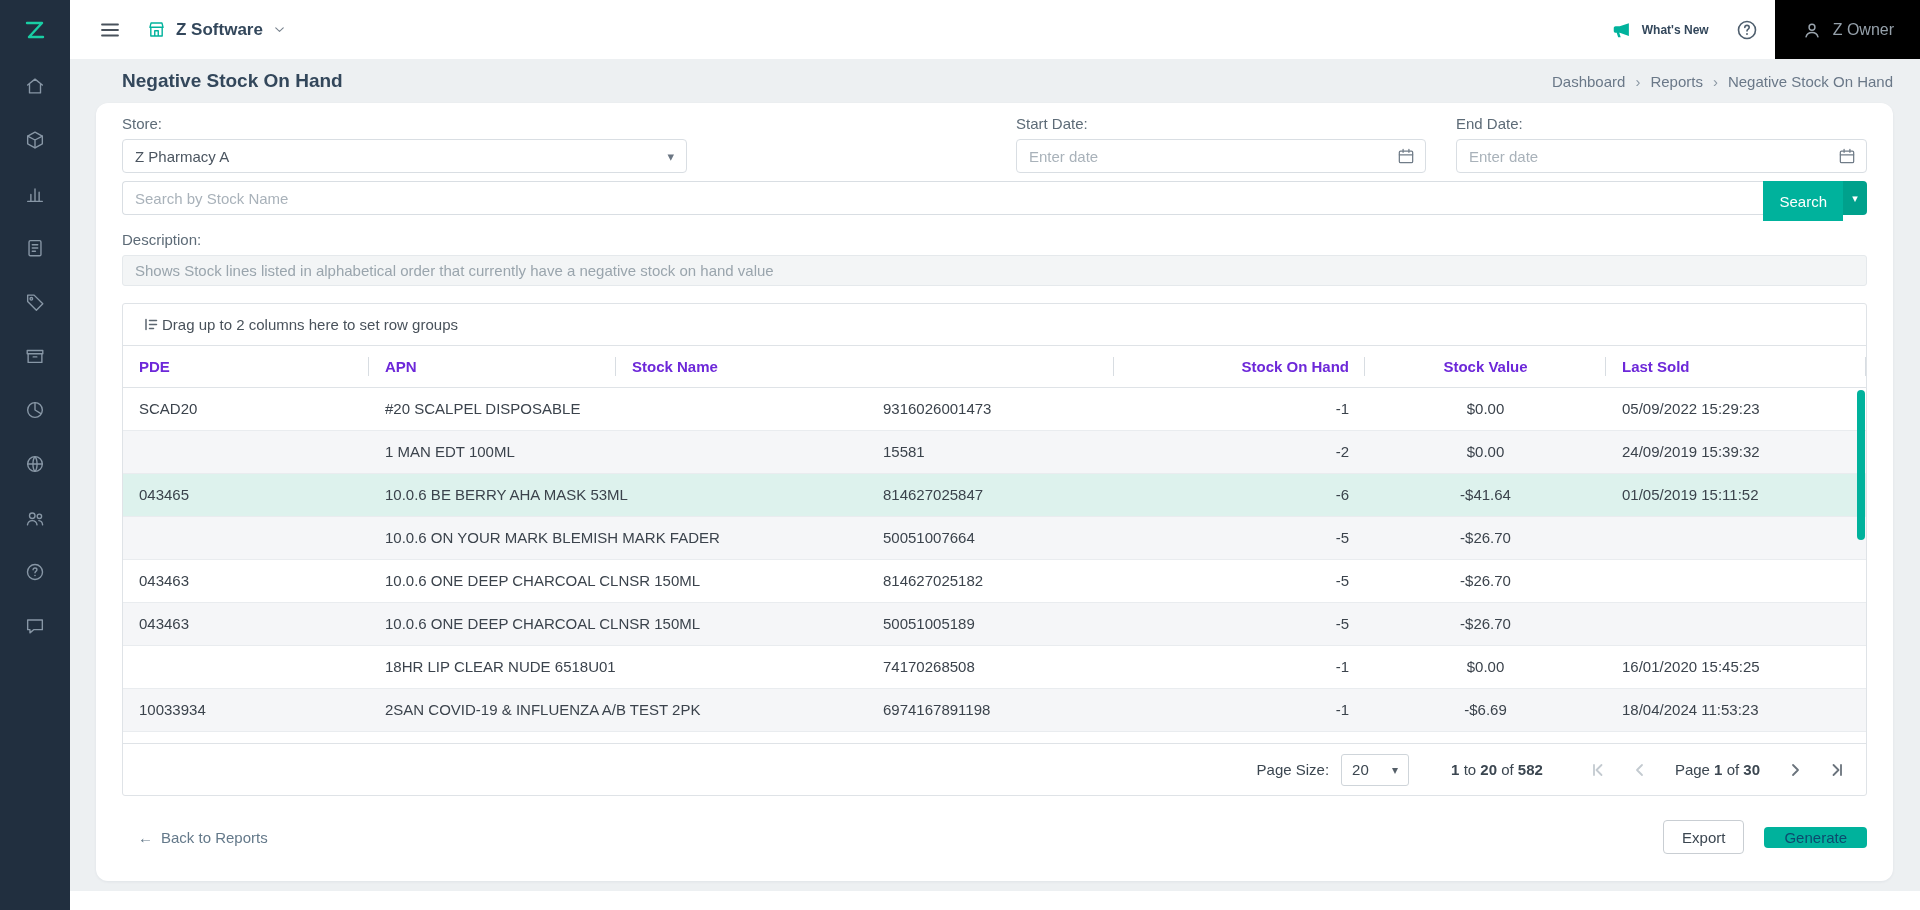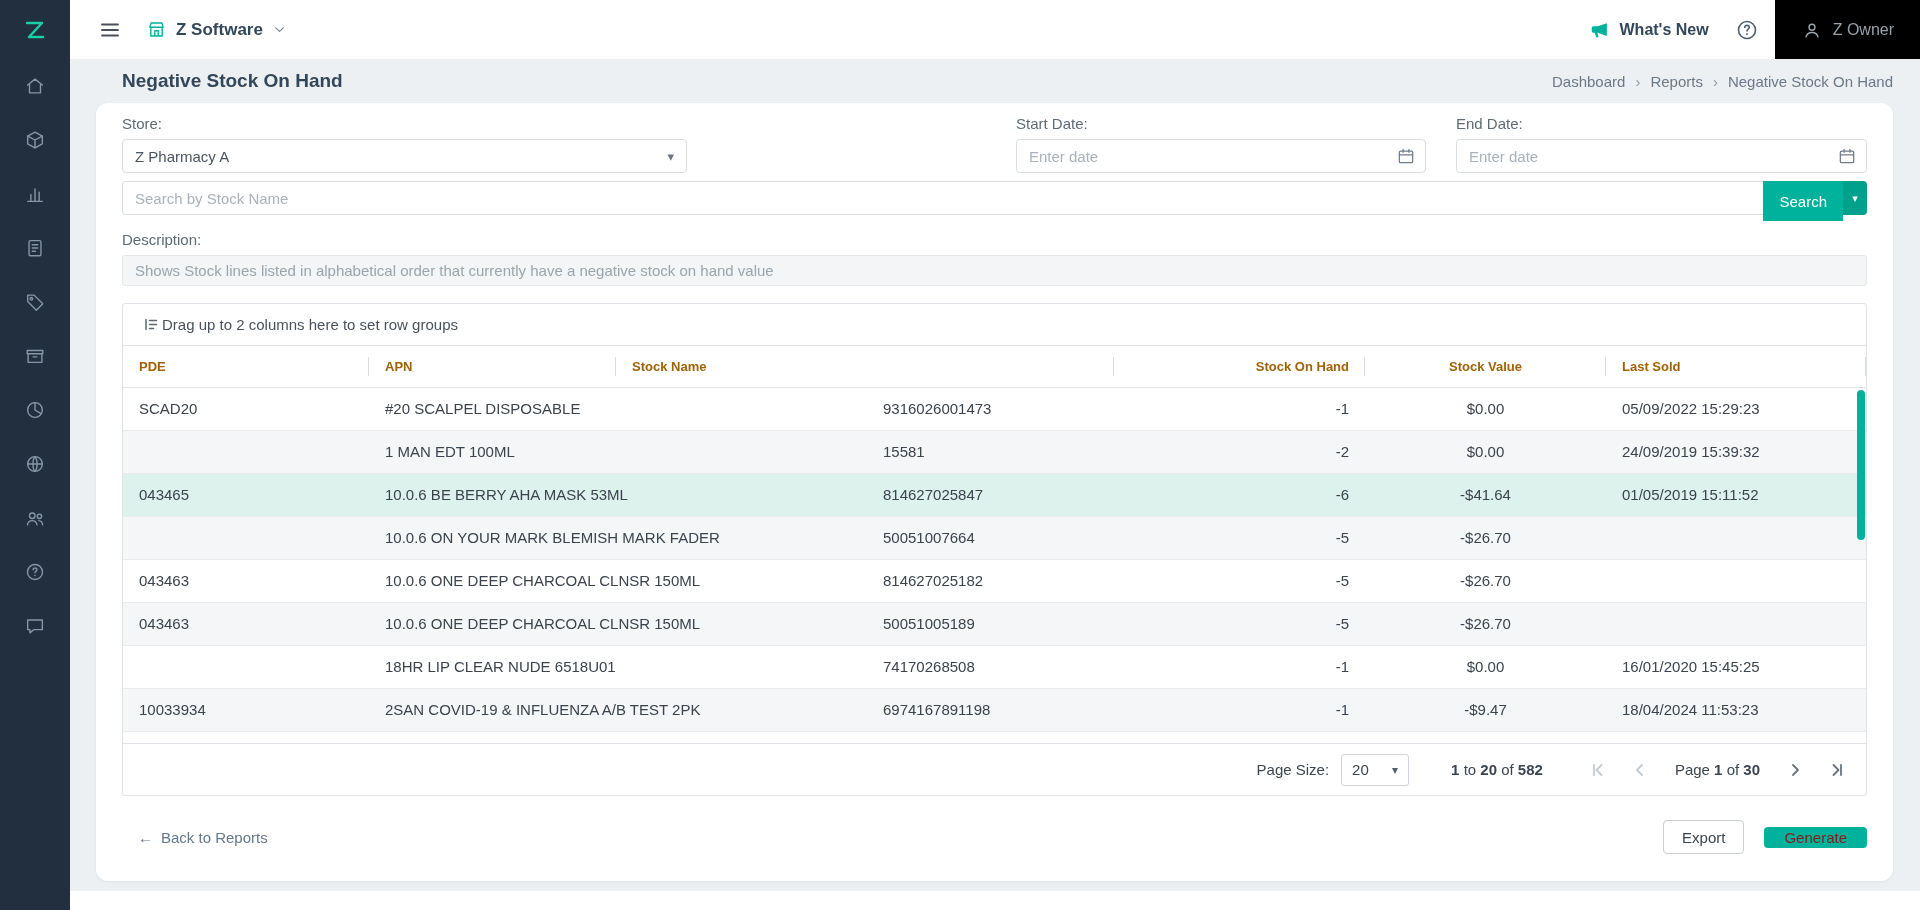--- a/index.html
+++ b/index.html
@@ -16,21 +16,21 @@
 
   
   .main { flex: 1; display: flex; flex-direction: column; background: #ffffff; }
 
   .topbar { height: 59px; background: #ffffff; display: flex; align-items: center; padding-left: 28px; flex-shrink: 0; }
   .hamburger { background: none; border: none; cursor: pointer; margin-right: 24px; display: flex; align-items: center; }
   .store-switcher { display: flex; align-items: center; gap: 9px; cursor: pointer; }
   .store-switcher .store-name { font-size: 17px; font-weight: 600; color: #33475b; }
   .top-right { margin-left: auto; display: flex; align-items: center; height: 100%; }
   .whats-new { display: flex; align-items: center; gap: 9px; cursor: pointer; margin-right: 26px; }
-  .whats-new span { font-size: 16px; font-weight: 600; color: #33475b; }
+  .whats-new span { font-size: 12px; font-weight: 600; color: #33475b; }
   .help-btn { background: none; border: none; cursor: pointer; margin-right: 16px; display: flex; align-items: center; }
   .user-chip { background: #000000; height: 100%; display: flex; align-items: center; gap: 10px; padding: 8px 26px; cursor: pointer; }
   .user-chip span { font-size: 16px; color: #95a0aa; }
 
   .workspace { background: #edf0f2; padding-bottom: 10px; }
 
   .page-head { height: 44px; display: flex; align-items: center; padding: 0 27px 0 52px; }
   .page-title { font-size: 19px; font-weight: 700; color: #33475b; }
   .breadcrumb { margin-left: auto; display: flex; font-size: 15px; color: #6a7888; }
   .breadcrumb .sep { margin: 0 10px; color: #8a97a3; }
@@ -60,21 +60,21 @@
 
   .desc-label { margin-top: 10px; }
   .desc-input { width: 100%; height: 31px; background: #f3f5f6; border: 1px solid #e5e9ec; border-radius: 3px; padding: 0 12px; font-size: 15px; color: #9aa5ad; font-family: "Liberation Sans", sans-serif; }
 
   
   .grid { margin-top: 17px; border: 1px solid #dfe3e7; border-radius: 3px; overflow: hidden; background: #fff; }
   .grid-toolbar { height: 42px; display: flex; align-items: center; gap: 2px; padding-left: 18px; border-bottom: 1px solid #dfe3e7; }
   .grid-toolbar span { font-size: 15px; color: #49525b; }
 
   .grid-header { display: flex; height: 42px; border-bottom: 1px solid #dfe3e7; }
-  .hc { font-size: 13px; font-weight: 700; color: #a16207; line-height: 42px; padding: 0 16px; position: relative; white-space: nowrap; overflow: hidden; cursor: pointer; }
+  .hc { font-size: 15px; font-weight: 700; color: #6d28d9; line-height: 42px; padding: 0 16px; position: relative; white-space: nowrap; overflow: hidden; cursor: pointer; }
   .hc::after { content: ""; position: absolute; right: 0; top: 11px; bottom: 11px; width: 1px; background: #d8dde2; }
 
   .c-pde  { width: 246px; }
   .c-name { width: 498px; }
   .c-apn  { width: 247px; }
   .c-soh  { width: 251px; text-align: right; }
   .c-val  { width: 241px; text-align: center; }
   .c-last { flex: 1; }
 
   .grid-body { position: relative; height: 355px; overflow: hidden; }
@@ -94,21 +94,21 @@
   .pg-summary b, .pg-page b { font-weight: 700; }
   .pg-nav { display: flex; align-items: center; gap: 24px; }
   .pg-btn { background: none; border: none; cursor: pointer; display: flex; align-items: center; }
   .pg-page { margin: 0 2px; white-space: nowrap; }
 
   
   .card-footer { display: flex; align-items: center; margin-top: 24px; }
   .back-link { display: flex; align-items: center; gap: 8px; color: #64798a; font-size: 15px; cursor: pointer; text-decoration: none; margin-left: 16px; }
   .spacer { flex: 1; }
   .btn-outline { height: 34px; padding: 0 18px; background: #fff; border: 1px solid #c9ced3; border-radius: 4px; font-size: 15px; color: #3b4650; cursor: pointer; font-family: "Liberation Sans", sans-serif; }
-  .btn-primary { height: 21px; padding: 0 20px; background: #00b29c; border: none; border-radius: 4px; font-size: 15px; color: #7f1d1d; cursor: pointer; margin-left: 20px; font-family: "Liberation Sans", sans-serif; }
+  .btn-primary { height: 21px; padding: 0 20px; background: #00b29c; border: none; border-radius: 4px; font-size: 15px; color: #0c4a6e; cursor: pointer; margin-left: 20px; font-family: "Liberation Sans", sans-serif; }
 </style>
 </head>
 <body>
 
 <div class="app">
 
   <aside class="sidebar">
     <div class="logo-block">
       <svg width="32" height="32" viewBox="0 0 32 32" fill="none" stroke="#19cfa4" stroke-width="2.4" stroke-linecap="round" stroke-linejoin="round">
           <path d="M8 9 H23 L10 23 H24"></path>
@@ -352,21 +352,21 @@
     <div class="cell c-apn">74170268508</div>
     <div class="cell c-soh">-1</div>
     <div class="cell c-val">$0.00</div>
     <div class="cell c-last">16/01/2020 15:45:25</div>
   </div>
               <div class="grid-row alt">
     <div class="cell c-pde">10033934</div>
     <div class="cell c-name">2SAN COVID-19 &amp; INFLUENZA A/B TEST 2PK</div>
     <div class="cell c-apn">6974167891198</div>
     <div class="cell c-soh">-1</div>
-    <div class="cell c-val">-$9.47</div>
+    <div class="cell c-val">-$6.69</div>
     <div class="cell c-last">18/04/2024 11:53:23</div>
   </div>
               <div class="grid-row plain">
     <div class="cell c-pde"></div>
     <div class="cell c-name"></div>
     <div class="cell c-apn"></div>
     <div class="cell c-soh"></div>
     <div class="cell c-val"></div>
     <div class="cell c-last"></div>
   </div>

